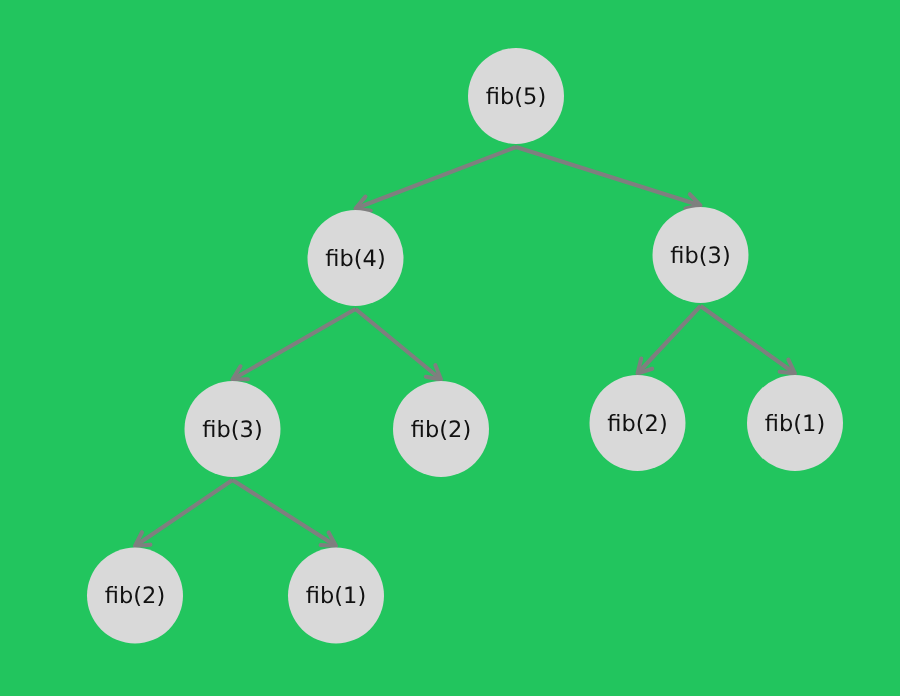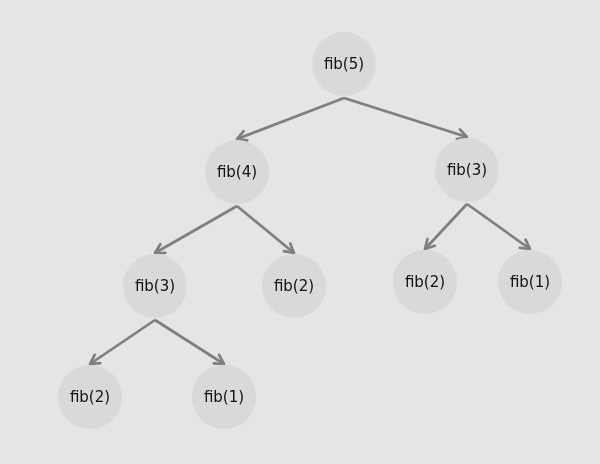--- a/index.html
+++ b/index.html
@@ -4,21 +4,21 @@
 <style>
   html, body {
     margin: 0;
     padding: 0;
     background: #ffffff;
   }
   .stage {
     position: relative;
     width: 600px;
     height: 464px;
-    background: #e5e5e5;
+    background: #22c55e;
     overflow: hidden;
     font-family: "DejaVu Sans", "Liberation Sans", sans-serif;
   }
   svg text {
     font-family: "DejaVu Sans", "Liberation Sans", sans-serif;
     font-size: 15px;
   }
 </style>
 </head>
 <body>

